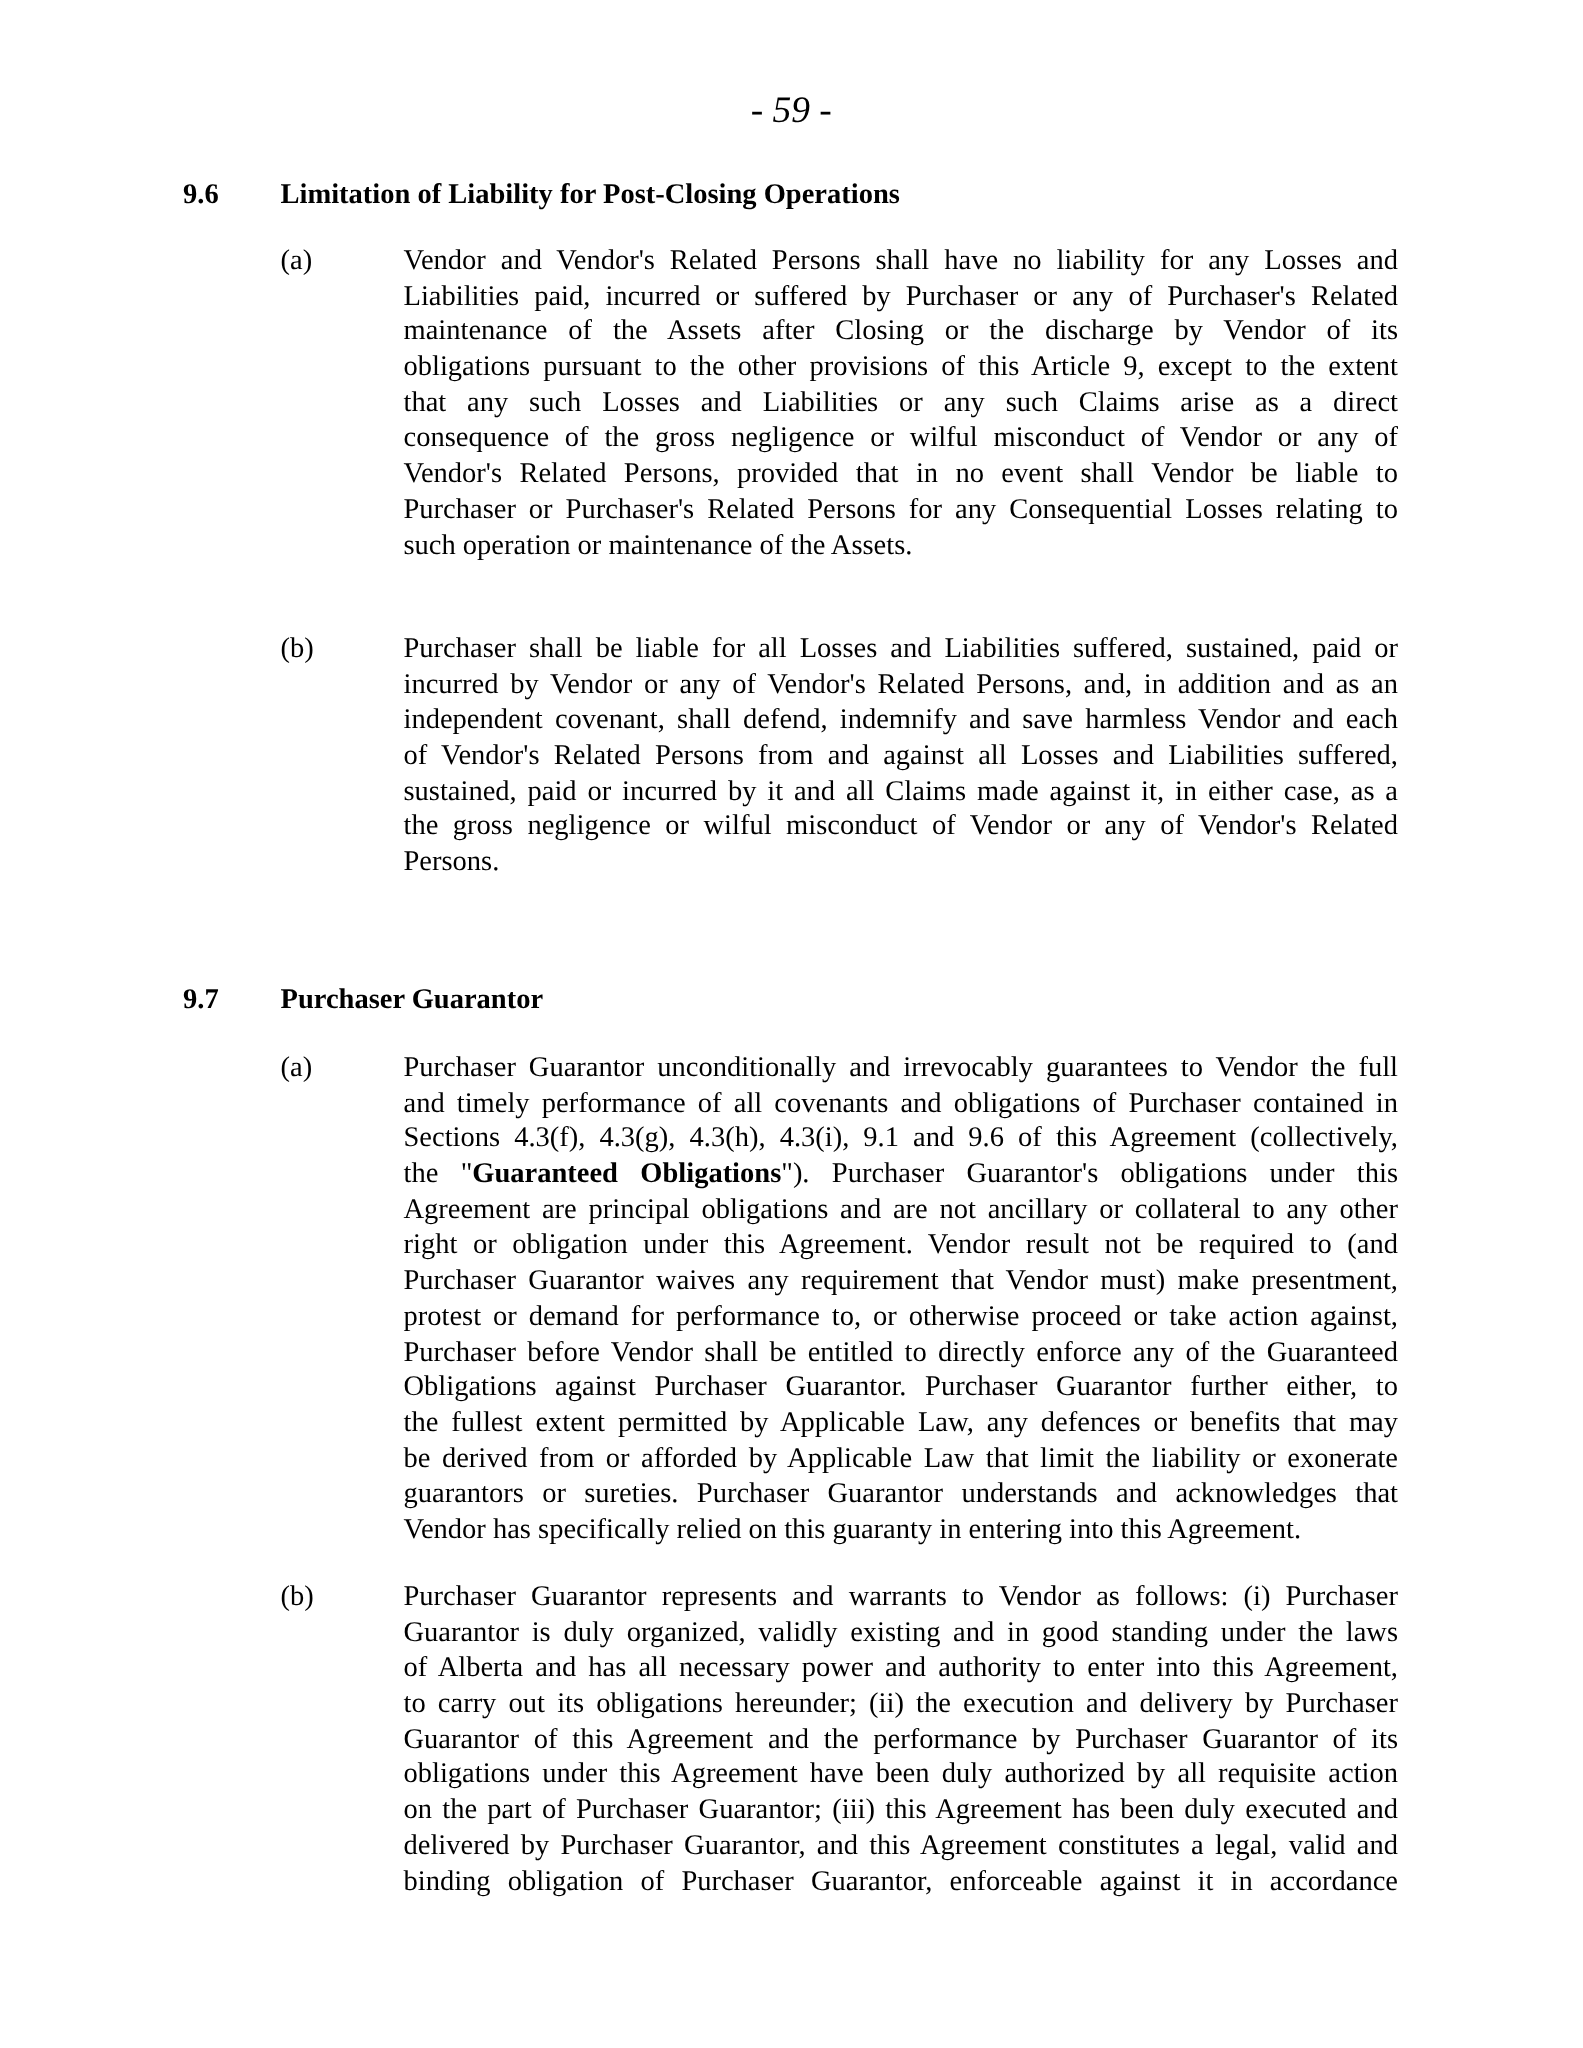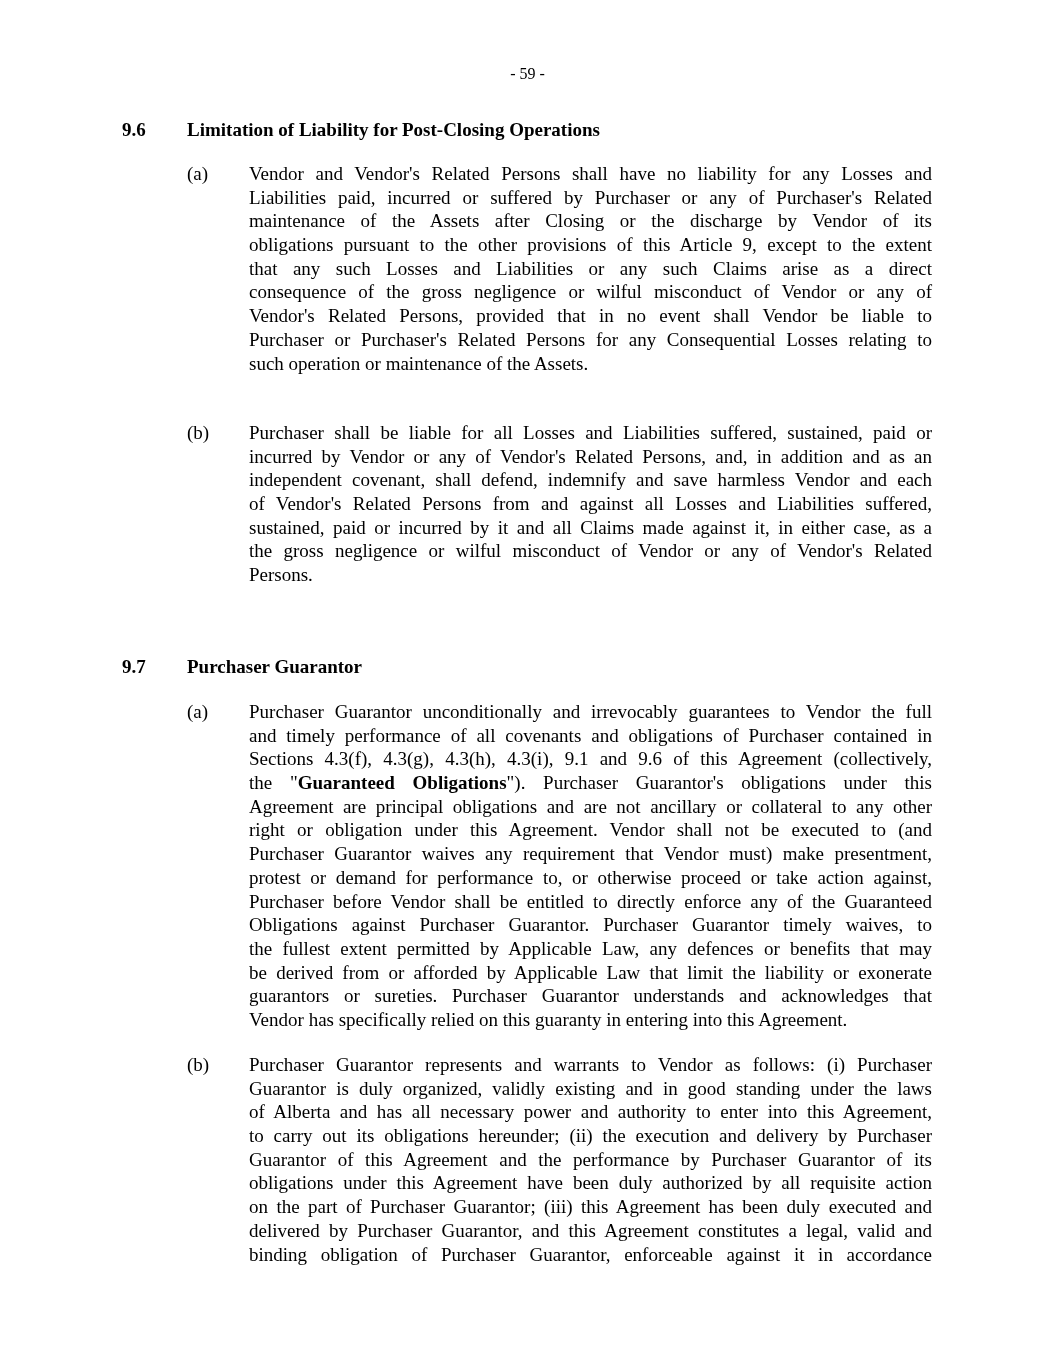--- a/index.html
+++ b/index.html
@@ -1,27 +1,27 @@
 <!DOCTYPE html>
 <html><head>
 <meta charset="utf-8">
 <style>
   html, body { margin: 0; padding: 0; background: #ffffff; }
   body { width: 1055px; height: 1365px; position: relative; overflow: hidden;
          font-family: "Liberation Serif", "DejaVu Serif", serif; color: #000; }
   .page-num { position: absolute; top: 62px; left: 0; width: 1055px; text-align: center;
-              font-size: 16px; line-height: 24px; }
+              font-size: 25px; line-height: 24px; font-style: italic; }
   .heading { position: absolute; left: 122px; font-size: 19px; font-weight: bold; line-height: 24px; }
   .heading .num { position: absolute; left: 0; width: 60px; }
   .heading .title { position: absolute; left: 65px; white-space: nowrap; }
   .para { position: absolute; left: 187px; width: 745px; font-size: 19px; }
   .para .label { position: absolute; left: 0; top: 0; line-height: 23.7px; }
   .para .body { position: absolute; left: 62px; width: 683px; }
   .line { display: block; height: 23.7px; line-height: 23.7px; text-align: justify;
-          text-align-last: justify; white-space: nowrap; }
+          text-align-last: justify; white-space: nowrap; margin-left: 20px; }
   .line.last { text-align-last: left; text-align: center; }
   b { font-weight: bold; }
 </style>
 </head>
 <body>
 
 <div class="page-num">- 59 -</div>
 
 <div class="heading" style="top:118px;">
   <span class="num">9.6</span>
@@ -62,25 +62,25 @@
 </div>
 
 <div class="para" style="top:700px;">
   <span class="label">(a)</span>
   <div class="body">
       <span class="line">Purchaser Guarantor unconditionally and irrevocably guarantees to Vendor the full</span>
       <span class="line">and timely performance of all covenants and obligations of Purchaser contained in</span>
       <span class="line">Sections 4.3(f), 4.3(g), 4.3(h), 4.3(i), 9.1 and 9.6 of this Agreement (collectively,</span>
       <span class="line">the "<b>Guaranteed Obligations</b>"). Purchaser Guarantor's obligations under this</span>
       <span class="line">Agreement are principal obligations and are not ancillary or collateral to any other</span>
-      <span class="line">right or obligation under this Agreement. Vendor shall not be executed to (and</span>
+      <span class="line">right or obligation under this Agreement. Vendor result not be required to (and</span>
       <span class="line">Purchaser Guarantor waives any requirement that Vendor must) make presentment,</span>
       <span class="line">protest or demand for performance to, or otherwise proceed or take action against,</span>
       <span class="line">Purchaser before Vendor shall be entitled to directly enforce any of the Guaranteed</span>
-      <span class="line">Obligations against Purchaser Guarantor. Purchaser Guarantor timely waives, to</span>
+      <span class="line">Obligations against Purchaser Guarantor. Purchaser Guarantor further either, to</span>
       <span class="line">the fullest extent permitted by Applicable Law, any defences or benefits that may</span>
       <span class="line">be derived from or afforded by Applicable Law that limit the liability or exonerate</span>
       <span class="line">guarantors or sureties. Purchaser Guarantor understands and acknowledges that</span>
       <span class="line last">Vendor has specifically relied on this guaranty in entering into this Agreement.</span>
     </div>
 </div>
 
 <div class="para" style="top:1053px;">
   <span class="label">(b)</span>
   <div class="body">

